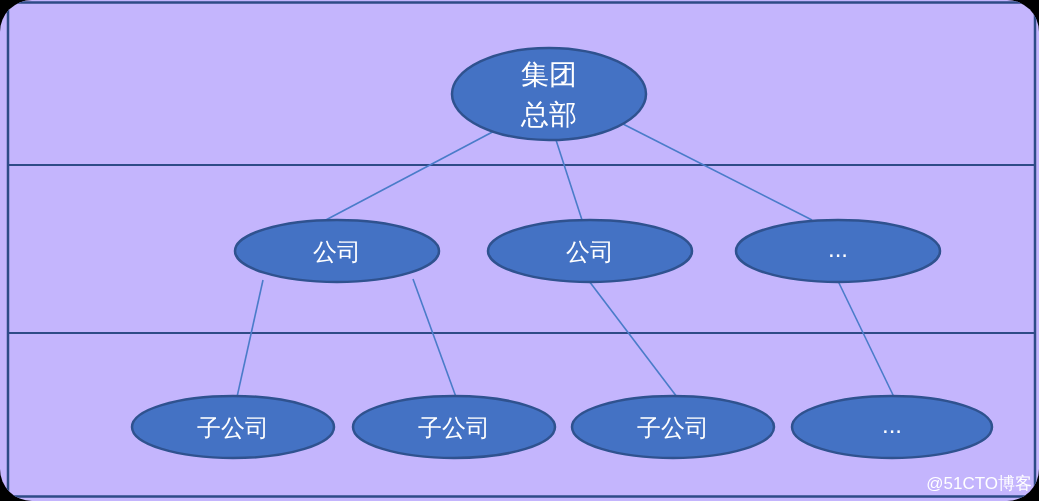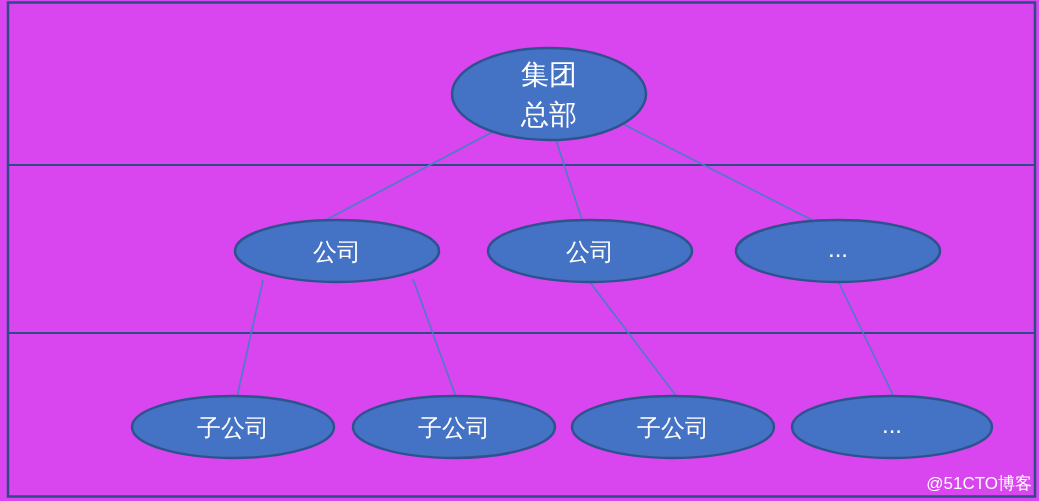--- a/index.html
+++ b/index.html
@@ -5,22 +5,23 @@
   html, body {
     margin: 0;
     padding: 0;
     background: #000000;
     font-family: "Liberation Sans", "DejaVu Sans", sans-serif;
   }
   #canvas {
     position: relative;
     width: 1039px;
     height: 501px;
-    background: #d946ef;
+    background: #c4b5fd;
     overflow: hidden;
+    border-radius: 32px;
   }
   svg { display: block; }
   .node-label {
     fill: #ffffff;
     font-family: "Liberation Sans", "DejaVu Sans", sans-serif;
     font-size: 24px;
     text-anchor: middle;
   }
   .node-label-large {
     fill: #ffffff;

